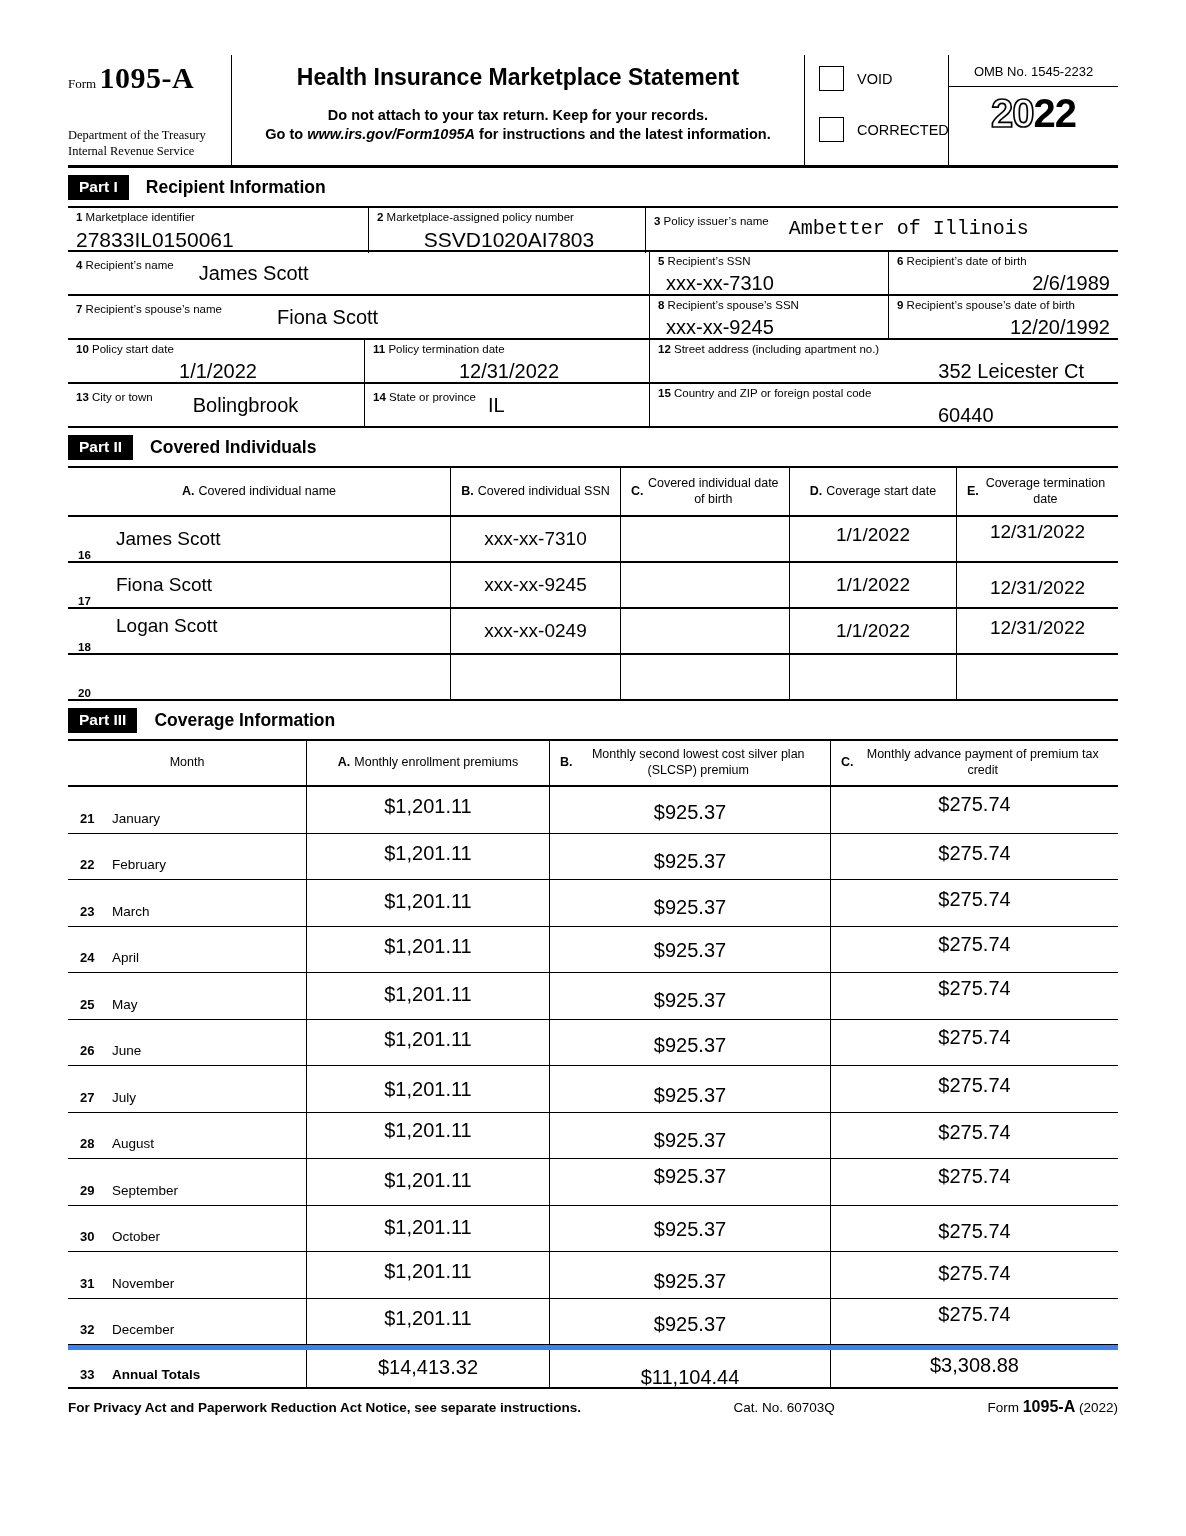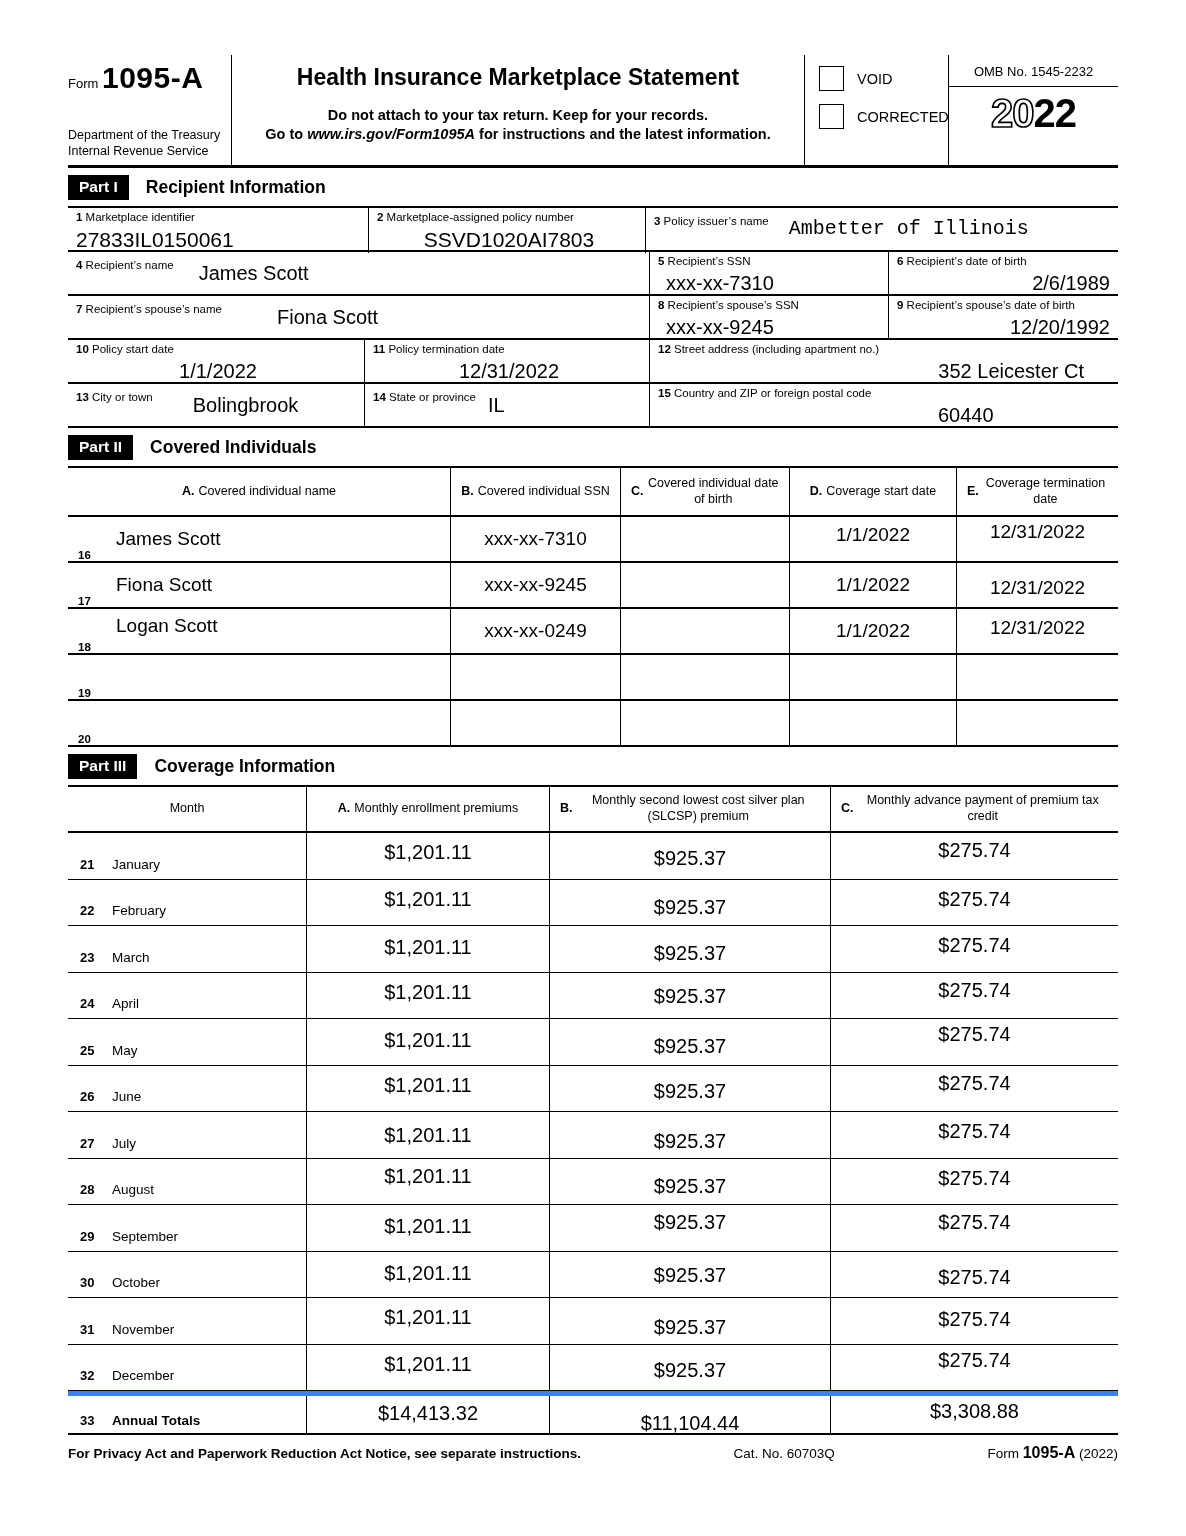--- a/index.html
+++ b/index.html
@@ -4,30 +4,30 @@
 <style>
   * { box-sizing: border-box; }
   body {
     margin: 0; width: 1186px; height: 1536px; background: #fff; color: #000;
     font-family: "Liberation Sans", "DejaVu Sans", sans-serif;
   }
   .sheet { width: 1050px; margin-left: 68px; padding-top: 55px; position: relative; }
 
   
   .hd { display: grid; grid-template-columns: 164px 573px 144px 169px; border-bottom: 3px solid #000; height: 113px; }
-  .hd-left { display: flex; flex-direction: column; justify-content: space-between; border-right: 1.5px solid #000; padding: 6px 6px 6px 0; }
+  .hd-left { display: flex; flex-direction: column; justify-content: space-between; border-right: 1.5px solid #000; padding: 6px 6px 6px 0; font-family: Liberation Serif, serif; }
   .form-line { font-size: 13px; }
   .form-line .big { font-size: 30px; font-weight: bold; letter-spacing: .5px; }
   .dept { font-size: 12.5px; line-height: 1.3; }
   .hd-center { text-align: center; border-right: 1.5px solid #000; padding-top: 9px; }
   .hd-center h1 { font-size: 23px; margin: 0; font-weight: bold; }
   .sub1 { font-size: 14.5px; font-weight: bold; margin: 16px 0 0; }
   .sub2 { font-size: 14.5px; font-weight: bold; margin: 3px 0 0; }
   .sub2 i { font-style: italic; }
-  .hd-void { border-right: 1.5px solid #000; display: flex; flex-direction: column; gap: 13px; padding: 11px 0 0 14px; }
+  .hd-void { border-right: 1.5px solid #000; display: flex; flex-direction: column; gap: 26px; padding: 11px 0 0 14px; }
   .chk-row { display: flex; align-items: center; gap: 13px; font-size: 14.5px; }
   .checkbox { width: 25px; height: 25px; border: 1.5px solid #000; background: #fff; flex: 0 0 auto; }
   .hd-right { text-align: center; }
   .omb { font-size: 13px; padding: 9px 0 7px; border-bottom: 1.5px solid #000; }
   .year { font-size: 40px; font-weight: bold; letter-spacing: -1px; margin-top: 4px; }
   .yr-outline { color: #fff; -webkit-text-stroke: 1.7px #000; }
 
   
   .part-head { display: flex; align-items: center; gap: 17px; margin: 7px 0 6px; }
   .badge { background: #000; color: #fff; font-weight: bold; font-size: 15.5px; padding: 3px 11px 4px; }
@@ -281,38 +281,20 @@
         </div>
       <div class="c">
           <div class="p2-val">1/1/2022</div>
         </div>
       <div class="c">
           <div class="p2-val" style="align-items:flex-start;padding-top:8px">12/31/2022</div>
         </div>
     </div>
     <div class="p2-row">
       <div class="c">
-          <span class="rownum">19</span>
-          <div class="p2-name"></div>
-        </div>
-      <div class="c">
-          <div class="p2-val"></div>
-        </div>
-      <div class="c">
-          <div class="p2-val"></div>
-        </div>
-      <div class="c">
-          <div class="p2-val"></div>
-        </div>
-      <div class="c">
-          <div class="p2-val"></div>
-        </div>
-    </div>
-    <div class="p2-row">
-      <div class="c">
           <span class="rownum">20</span>
           <div class="p2-name"></div>
         </div>
       <div class="c">
           <div class="p2-val"></div>
         </div>
       <div class="c">
           <div class="p2-val"></div>
         </div>
       <div class="c">

